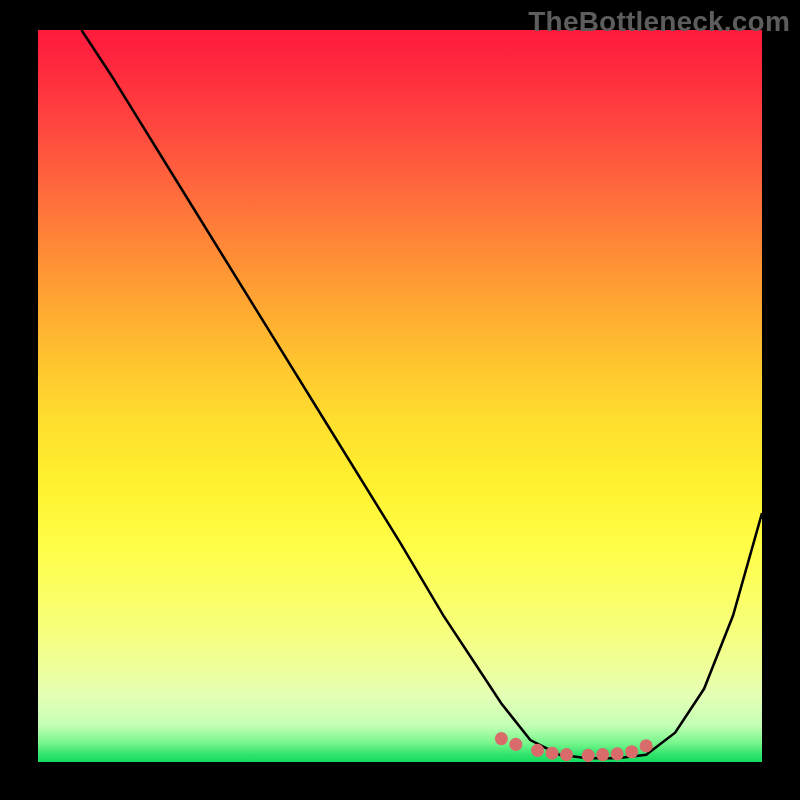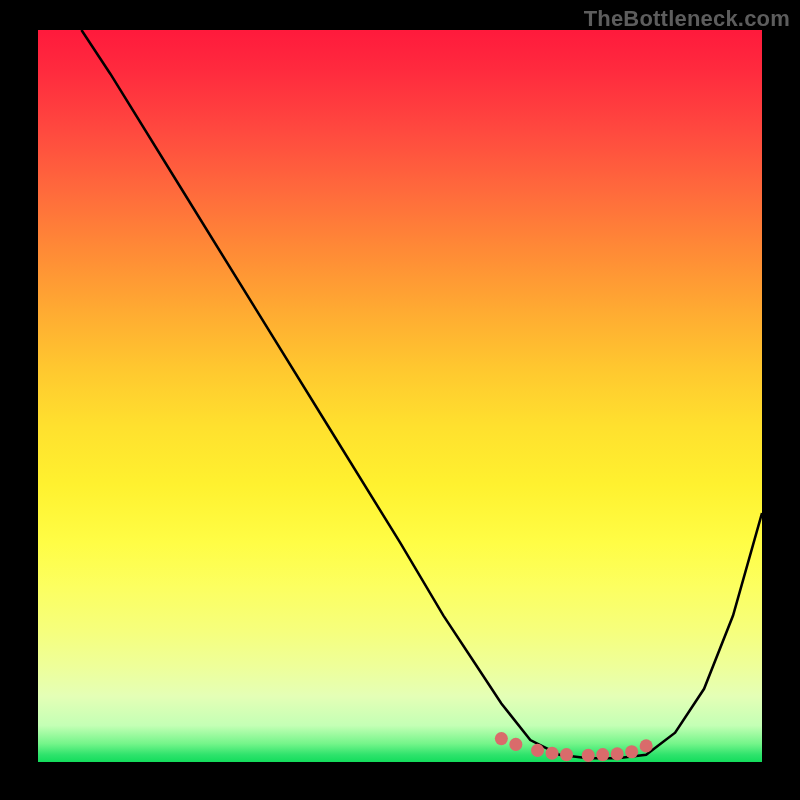--- a/index.html
+++ b/index.html
@@ -3,21 +3,21 @@
 <meta charset="utf-8">
 <style>
   * { margin: 0; padding: 0; box-sizing: border-box; }
   html, body { width: 800px; height: 800px; background: #000; overflow: hidden; }
   .container { position: relative; width: 800px; height: 800px; background: #000; }
   .watermark {
     position: absolute;
     top: 6px;
     right: 10px;
     font-family: Arial, sans-serif;
-    font-size: 22px;
+    font-size: 28px;
     font-weight: bold;
     color: #5d5d5d;
     letter-spacing: 0.2px;
     z-index: 10;
   }
   .plot-area {
     position: absolute;
     left: 38px;
     top: 30px;
     width: 724px;

